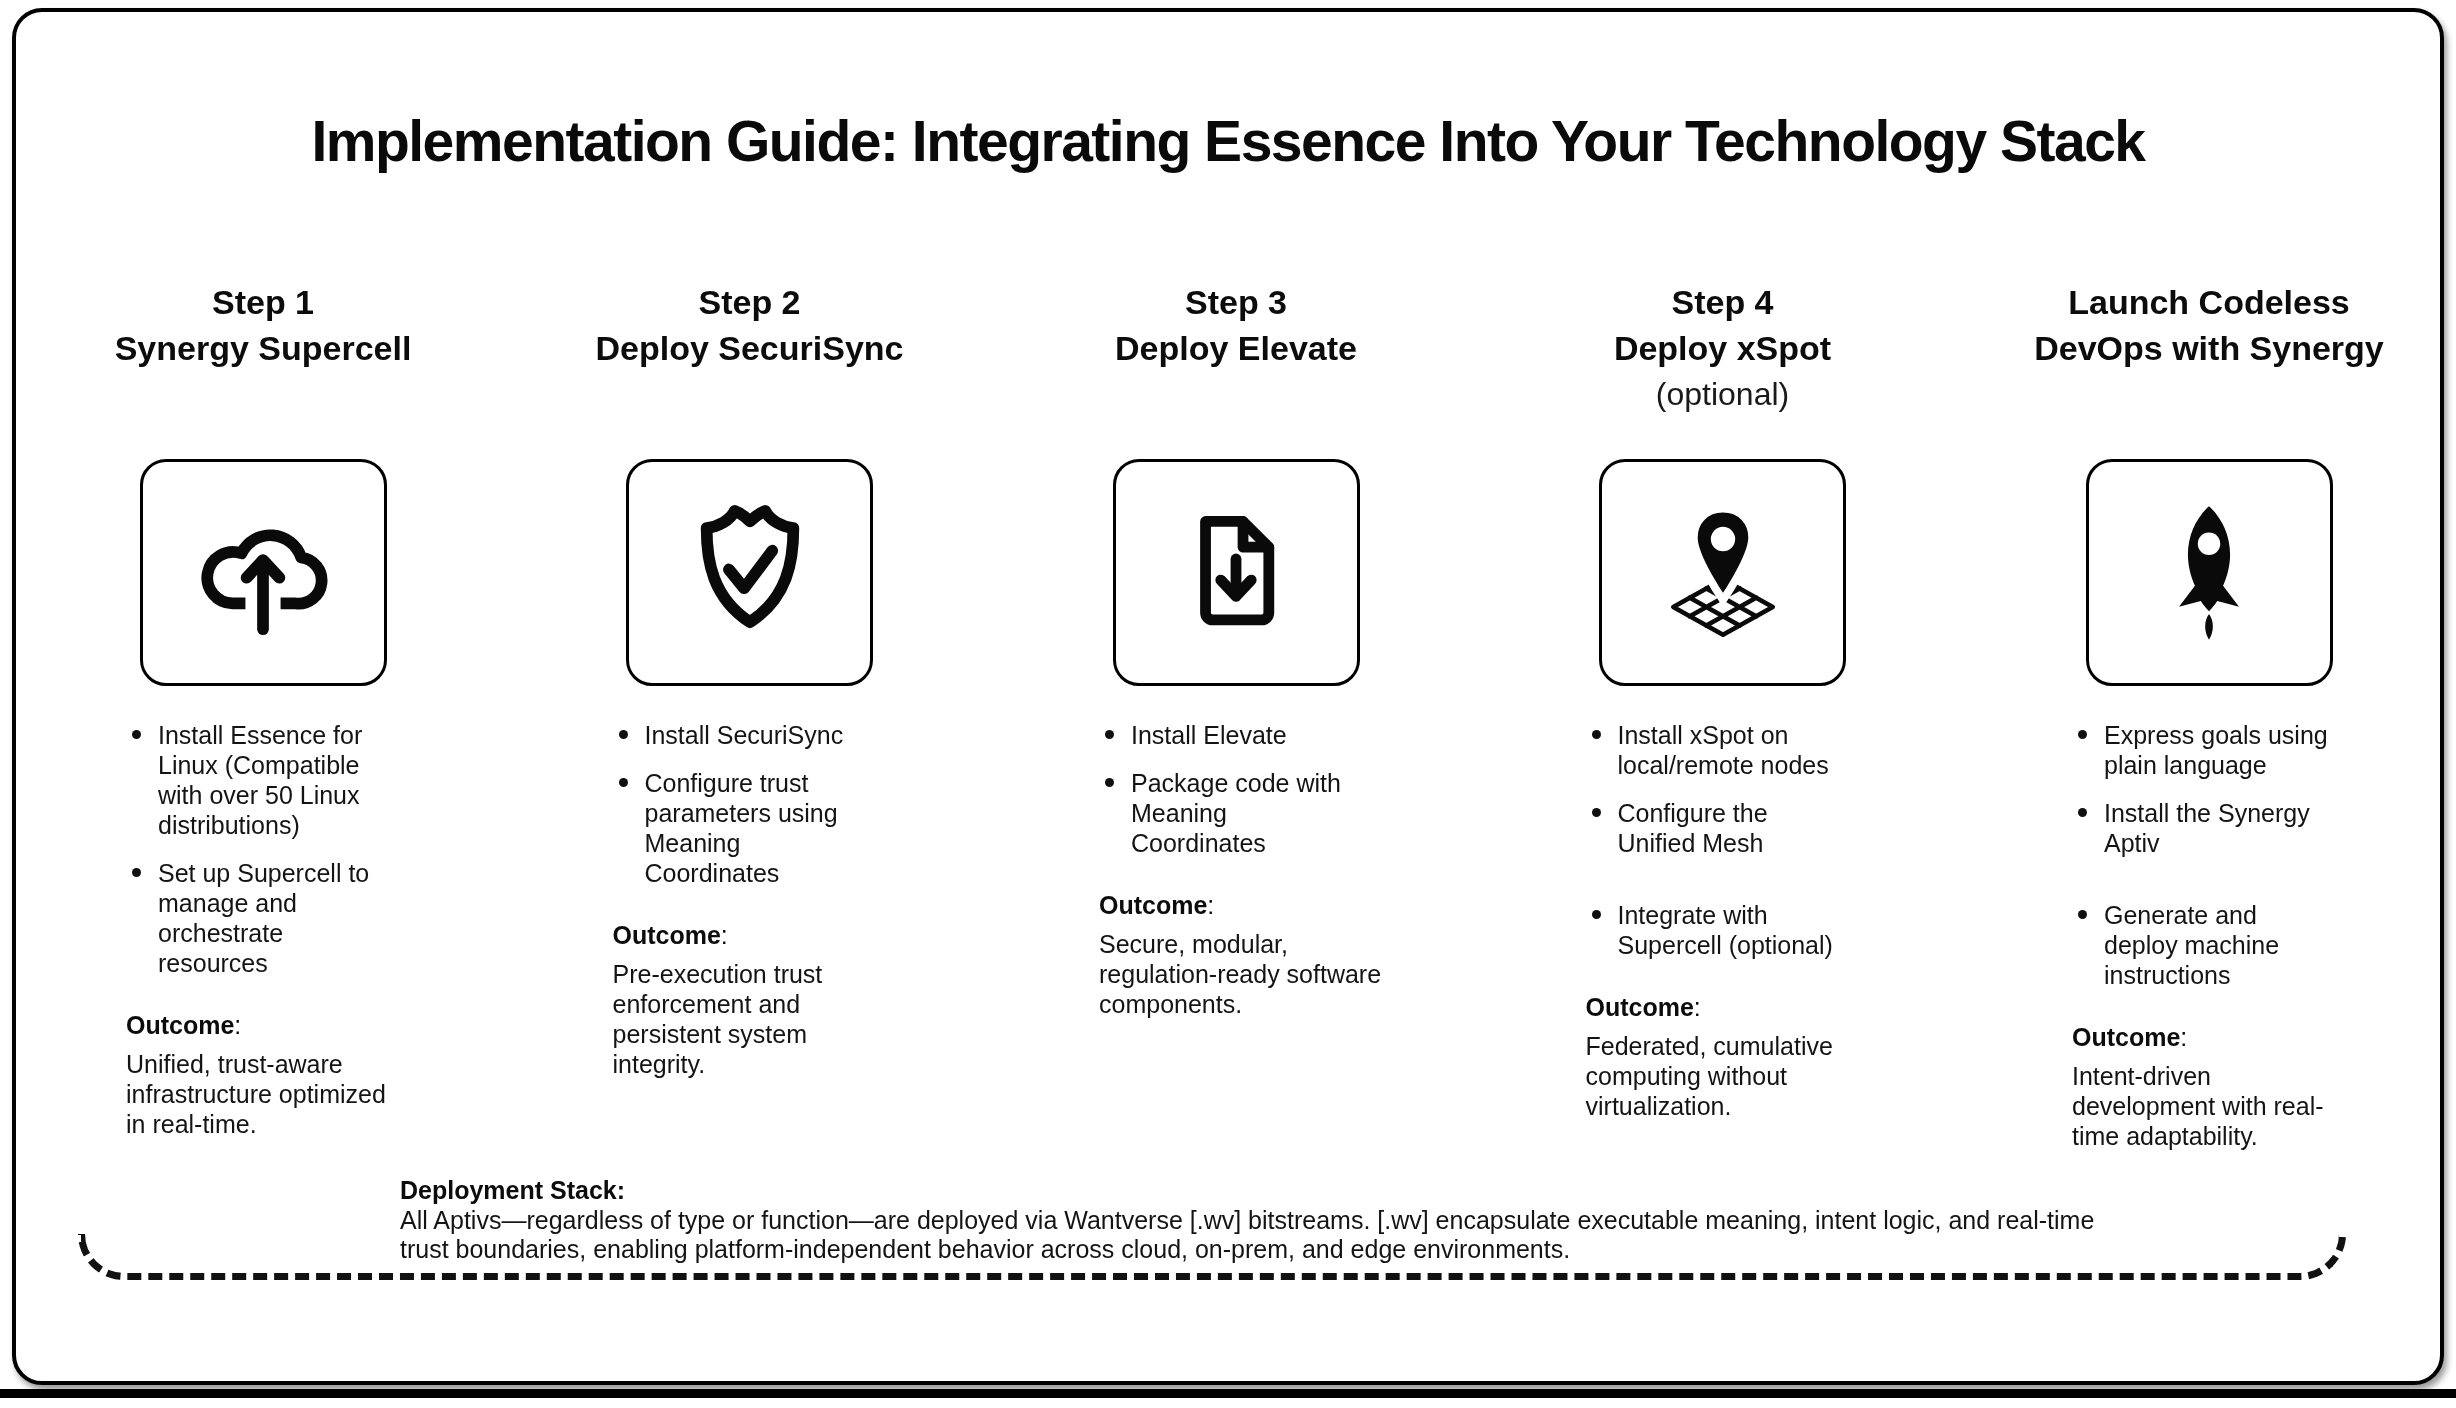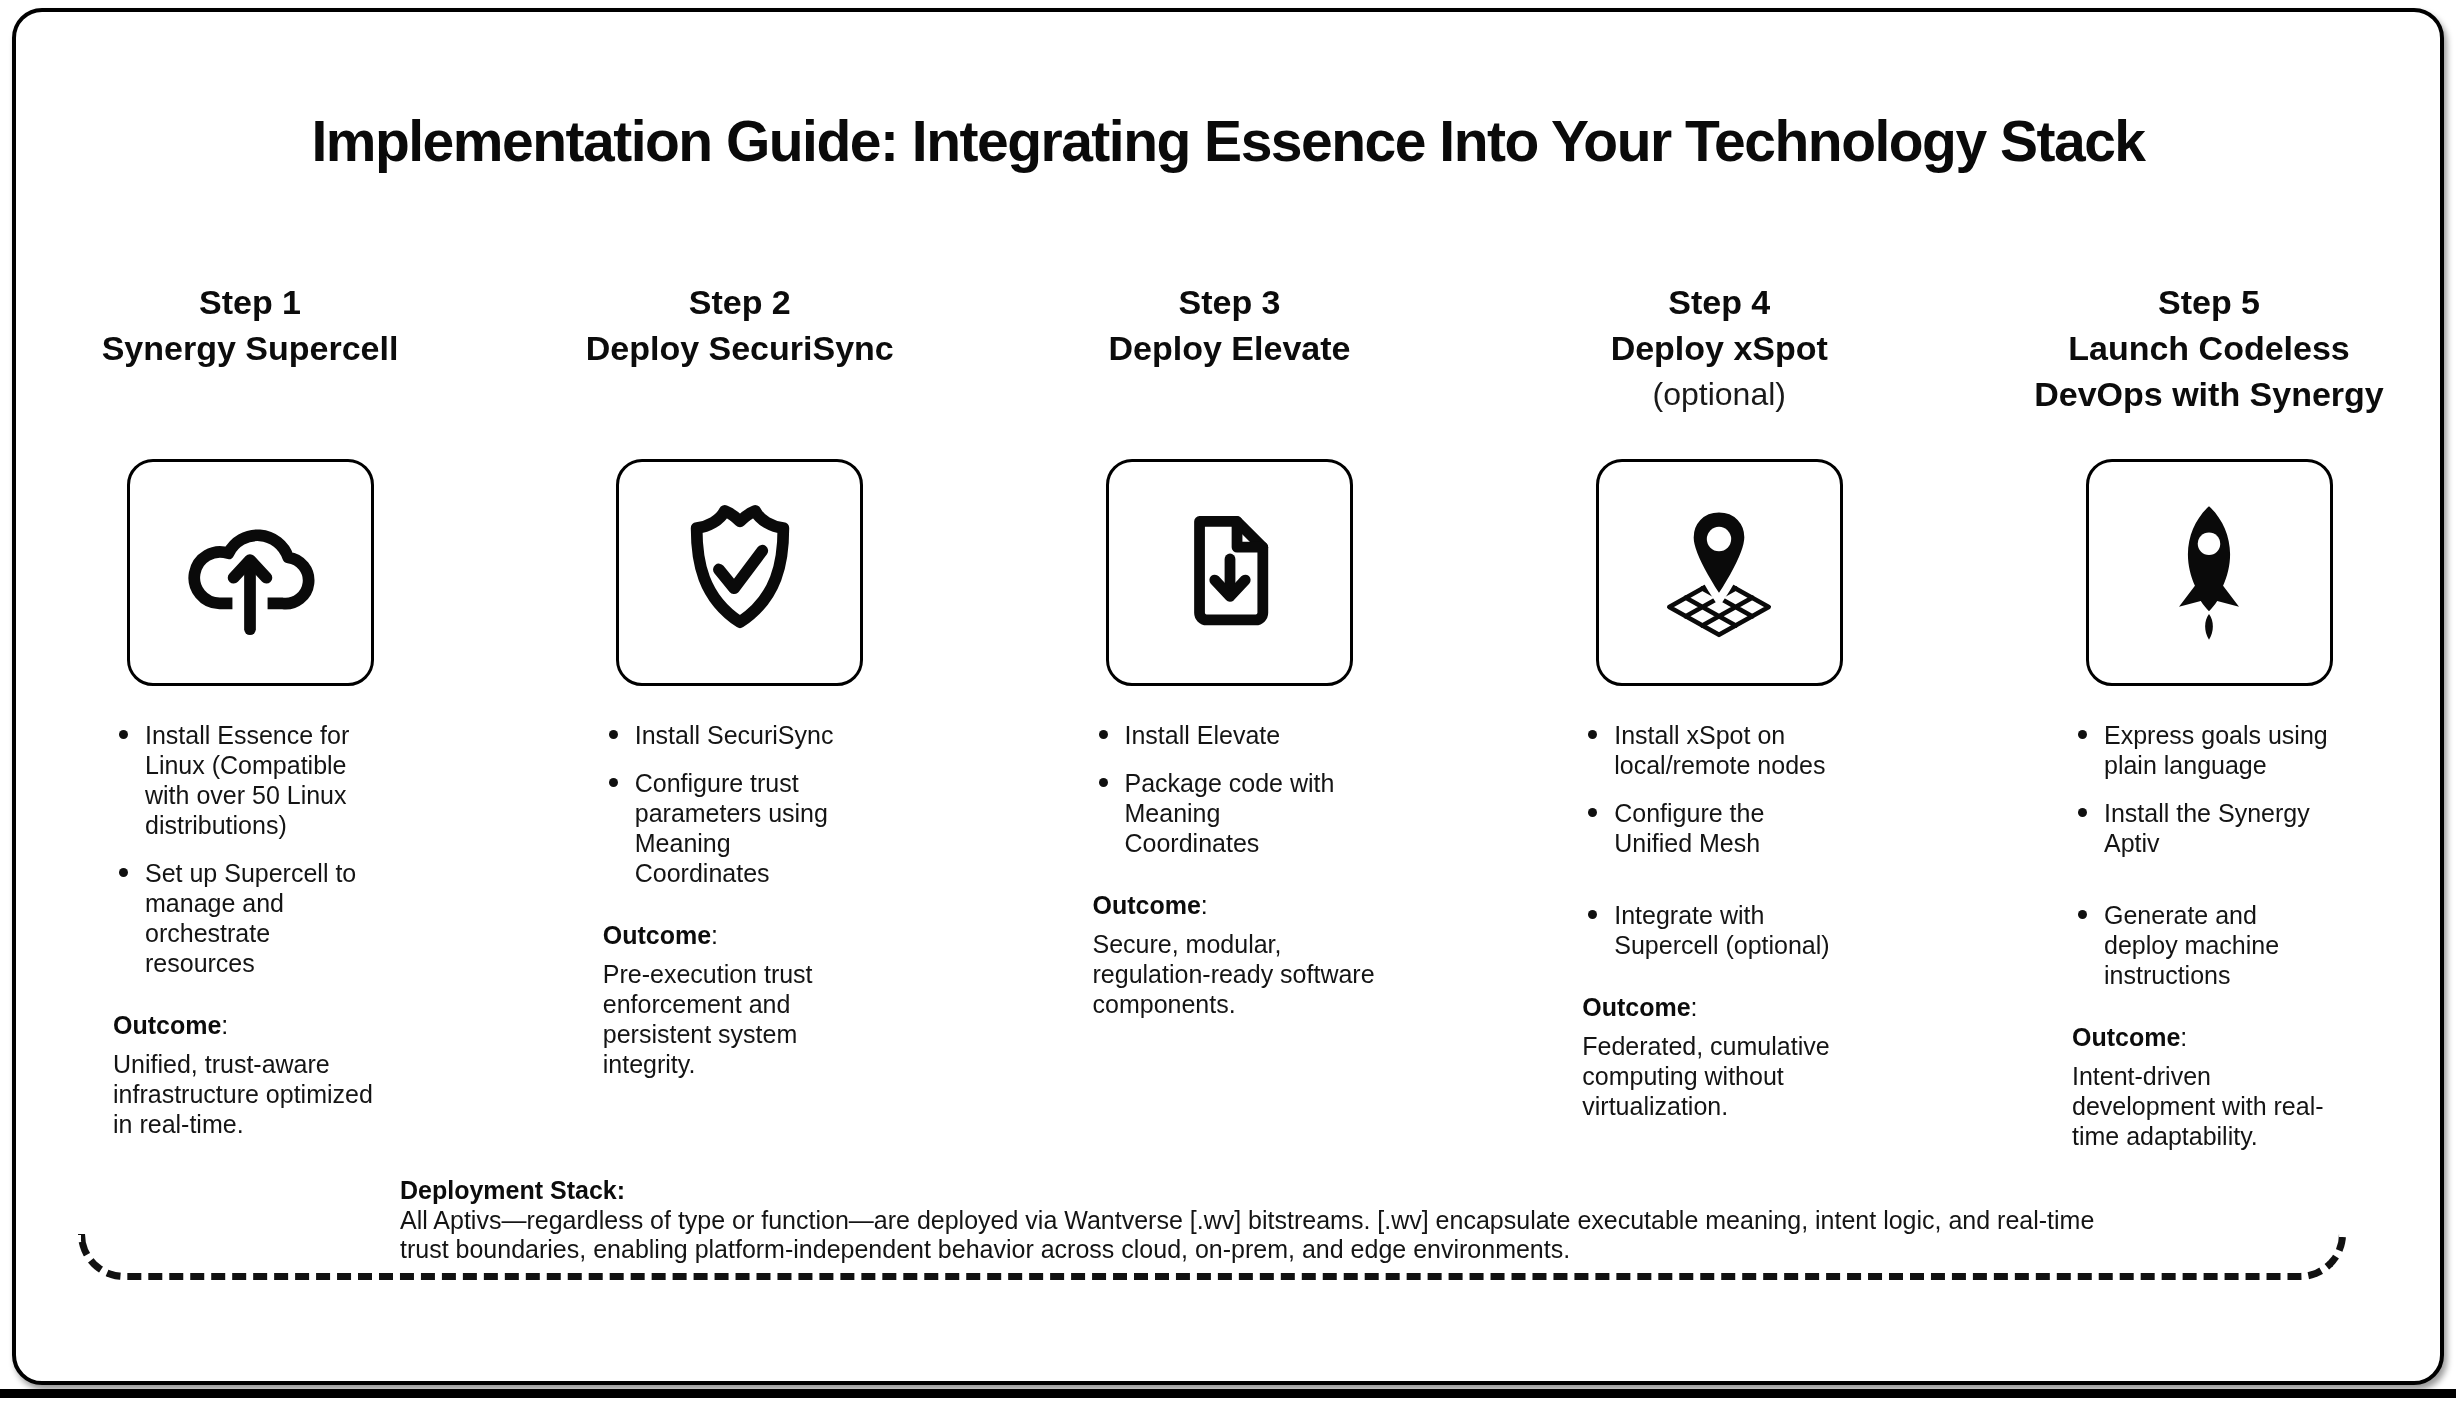--- a/index.html
+++ b/index.html
@@ -19,21 +19,21 @@
     background:#fff;
     box-shadow:3px 5px 6px rgba(0,0,0,.40);
   }
   .title{
     position:absolute;top:58px;left:0;right:0;
     text-align:center;
     font-size:57px;font-weight:bold;letter-spacing:-1.5px;
     color:#0a0a0a;
   }
   .columns{
-    position:absolute;top:267px;left:43px;right:40px;
+    position:absolute;top:267px;left:56px;right:40px;
     display:flex;justify-content:space-between;
   }
   .step{width:382px;}
   .step-header{height:180px;text-align:center;}
   .step-label,.step-name{
     font-size:34px;font-weight:bold;line-height:46px;color:#0c0c0c;
   }
   .step-optional{font-size:32px;font-weight:normal;line-height:46px;color:#1a1a1a;}
   .icon-box{
     box-sizing:border-box;
@@ -177,21 +177,20 @@
           <li class="gap-lg">Integrate with Supercell (optional)</li>
         </ul>
         <div class="outcome">
           <div class="outcome-label"><span class="b">Outcome</span><span>:</span></div>
           <p class="outcome-text">Federated, cumulative computing without virtualization.</p>
         </div>
       </section>
 
       <section class="step">
         <div class="step-header">
-          <div class="step-label">Step 5</div>
           <div class="step-name">Launch Codeless DevOps with Synergy</div>
         </div>
         <div class="icon-box">
           <svg viewBox="0 0 64 64" aria-hidden="true">
             <path d="M32 3.5 C37.5 8.5 41 16 41 24 C41 28.8 39.8 33.6 38 37.4 L44.8 46.4 L35.5 43.9 C34.4 45.6 33.2 47.1 32 48.3 C30.8 47.1 29.6 45.6 28.5 43.9 L19.2 46.4 L26 37.4 C24.2 33.6 23 28.8 23 24 C23 16 26.5 8.5 32 3.5 Z" fill="#0a0a0a"></path>
             <circle cx="32" cy="19.5" r="4.8" fill="#ffffff"></circle>
             <path d="M32 49.5 C34.2 52.4 34.2 57 32 60.5 C29.8 57 29.8 52.4 32 49.5 Z" fill="#0a0a0a"></path>
           </svg>
         </div>
         <ul class="bullets">

